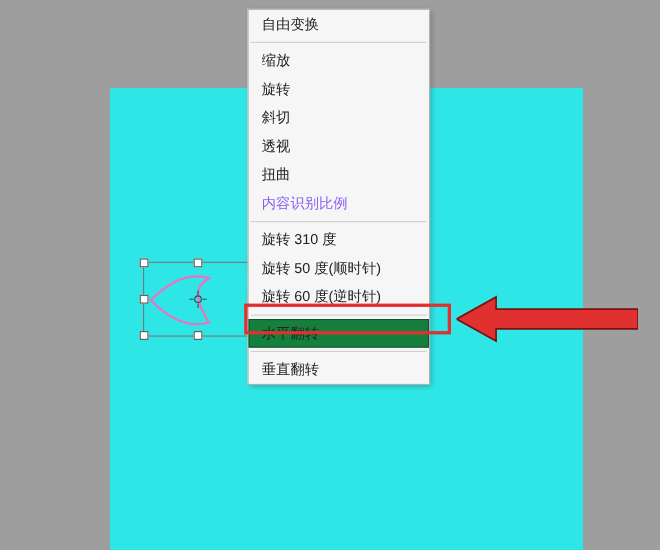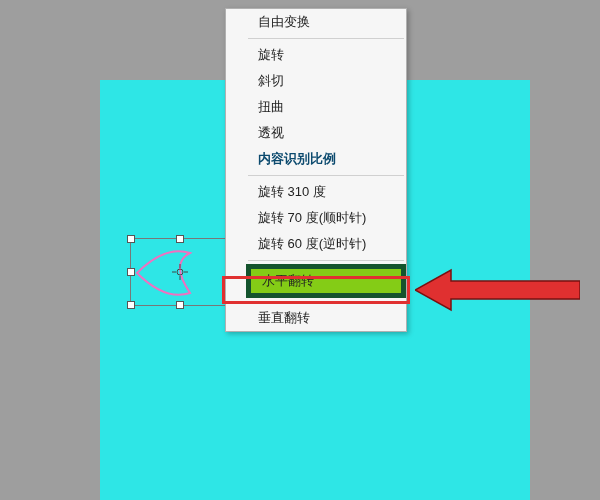--- a/index.html
+++ b/index.html
@@ -56,35 +56,34 @@
       left: 4px;
       top: 4px;
       width: 78px;
       height: 60px;
       pointer-events: none;
     }
     .context-menu {
       position: absolute;
       left: 225px;
       top: 8px;
-      width: 182px;
+      width: 166px;
       background: #f6f6f6;
       border: 1px solid #b0b0b0;
       box-shadow: 2px 2px 5px rgba(0,0,0,0.25);
-      padding-left: 20px;
     }
     .menu-item {
       padding: 4px 12px;
       color: #222;
       cursor: default;
     }
-    .menu-item.disabled { color: #0c4a6e; font-weight: bold; }
+    .menu-item.disabled { color: #8b5cf6; }
     .menu-item.hovered {
-      background: #84cc16;
-      border: 5px solid #14532d;
+      background: #15803d;
+      border: 1px solid #14532d;
       padding: 3px 11px;
     }
     .sep {
       height: 1px;
       background: #d0d0d0;
       margin: 3px 2px;
     }
     .highlight-box {
       position: absolute;
       left: 222px;
@@ -125,28 +124,29 @@
     <line x1="8" y1="0" x2="8" y2="4" stroke="#444" stroke-width="1"></line>
     <line x1="8" y1="12" x2="8" y2="16" stroke="#444" stroke-width="1"></line>
     <line x1="0" y1="8" x2="4" y2="8" stroke="#444" stroke-width="1"></line>
     <line x1="12" y1="8" x2="16" y2="8" stroke="#444" stroke-width="1"></line>
   </svg>
 </div>
 
 <div class="context-menu">
   <div class="menu-item">自由变换</div>
   <div class="sep"></div>
+  <div class="menu-item">缩放</div>
   <div class="menu-item">旋转</div>
   <div class="menu-item">斜切</div>
+  <div class="menu-item">透视</div>
   <div class="menu-item">扭曲</div>
-  <div class="menu-item">透视</div>
   <div class="menu-item disabled">内容识别比例</div>
   <div class="sep"></div>
   <div class="menu-item">旋转 310 度</div>
-  <div class="menu-item">旋转 70 度(顺时针)</div>
+  <div class="menu-item">旋转 50 度(顺时针)</div>
   <div class="menu-item">旋转 60 度(逆时针)</div>
   <div class="sep"></div>
   <div class="menu-item hovered">水平翻转</div>
   <div class="sep"></div>
   <div class="menu-item">垂直翻转</div>
 </div>
 
 <div class="highlight-box"></div>
 
 <svg class="arrow" viewBox="0 0 165 52">

